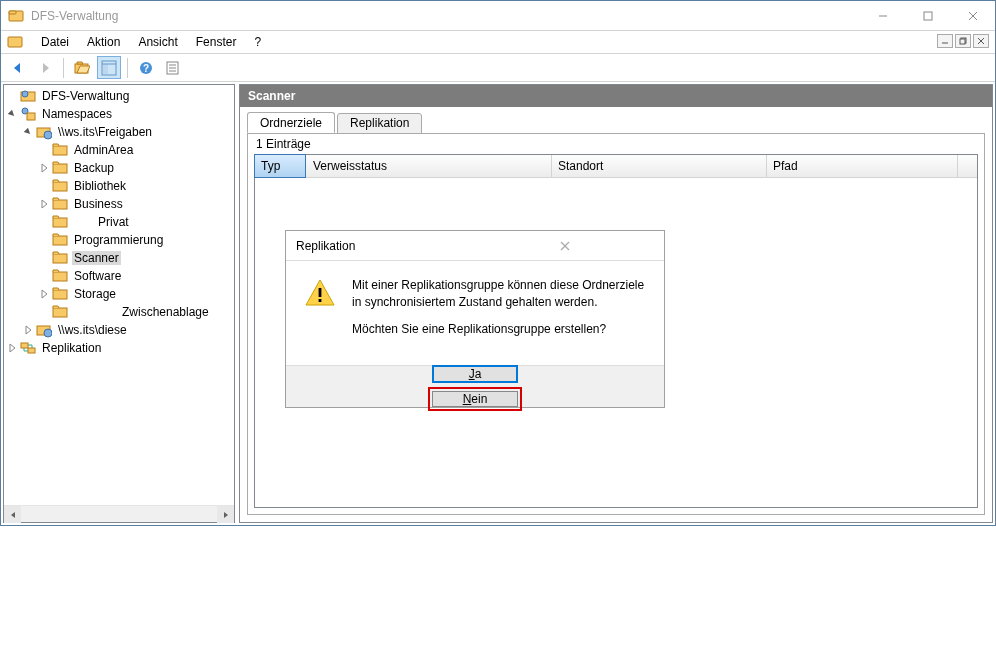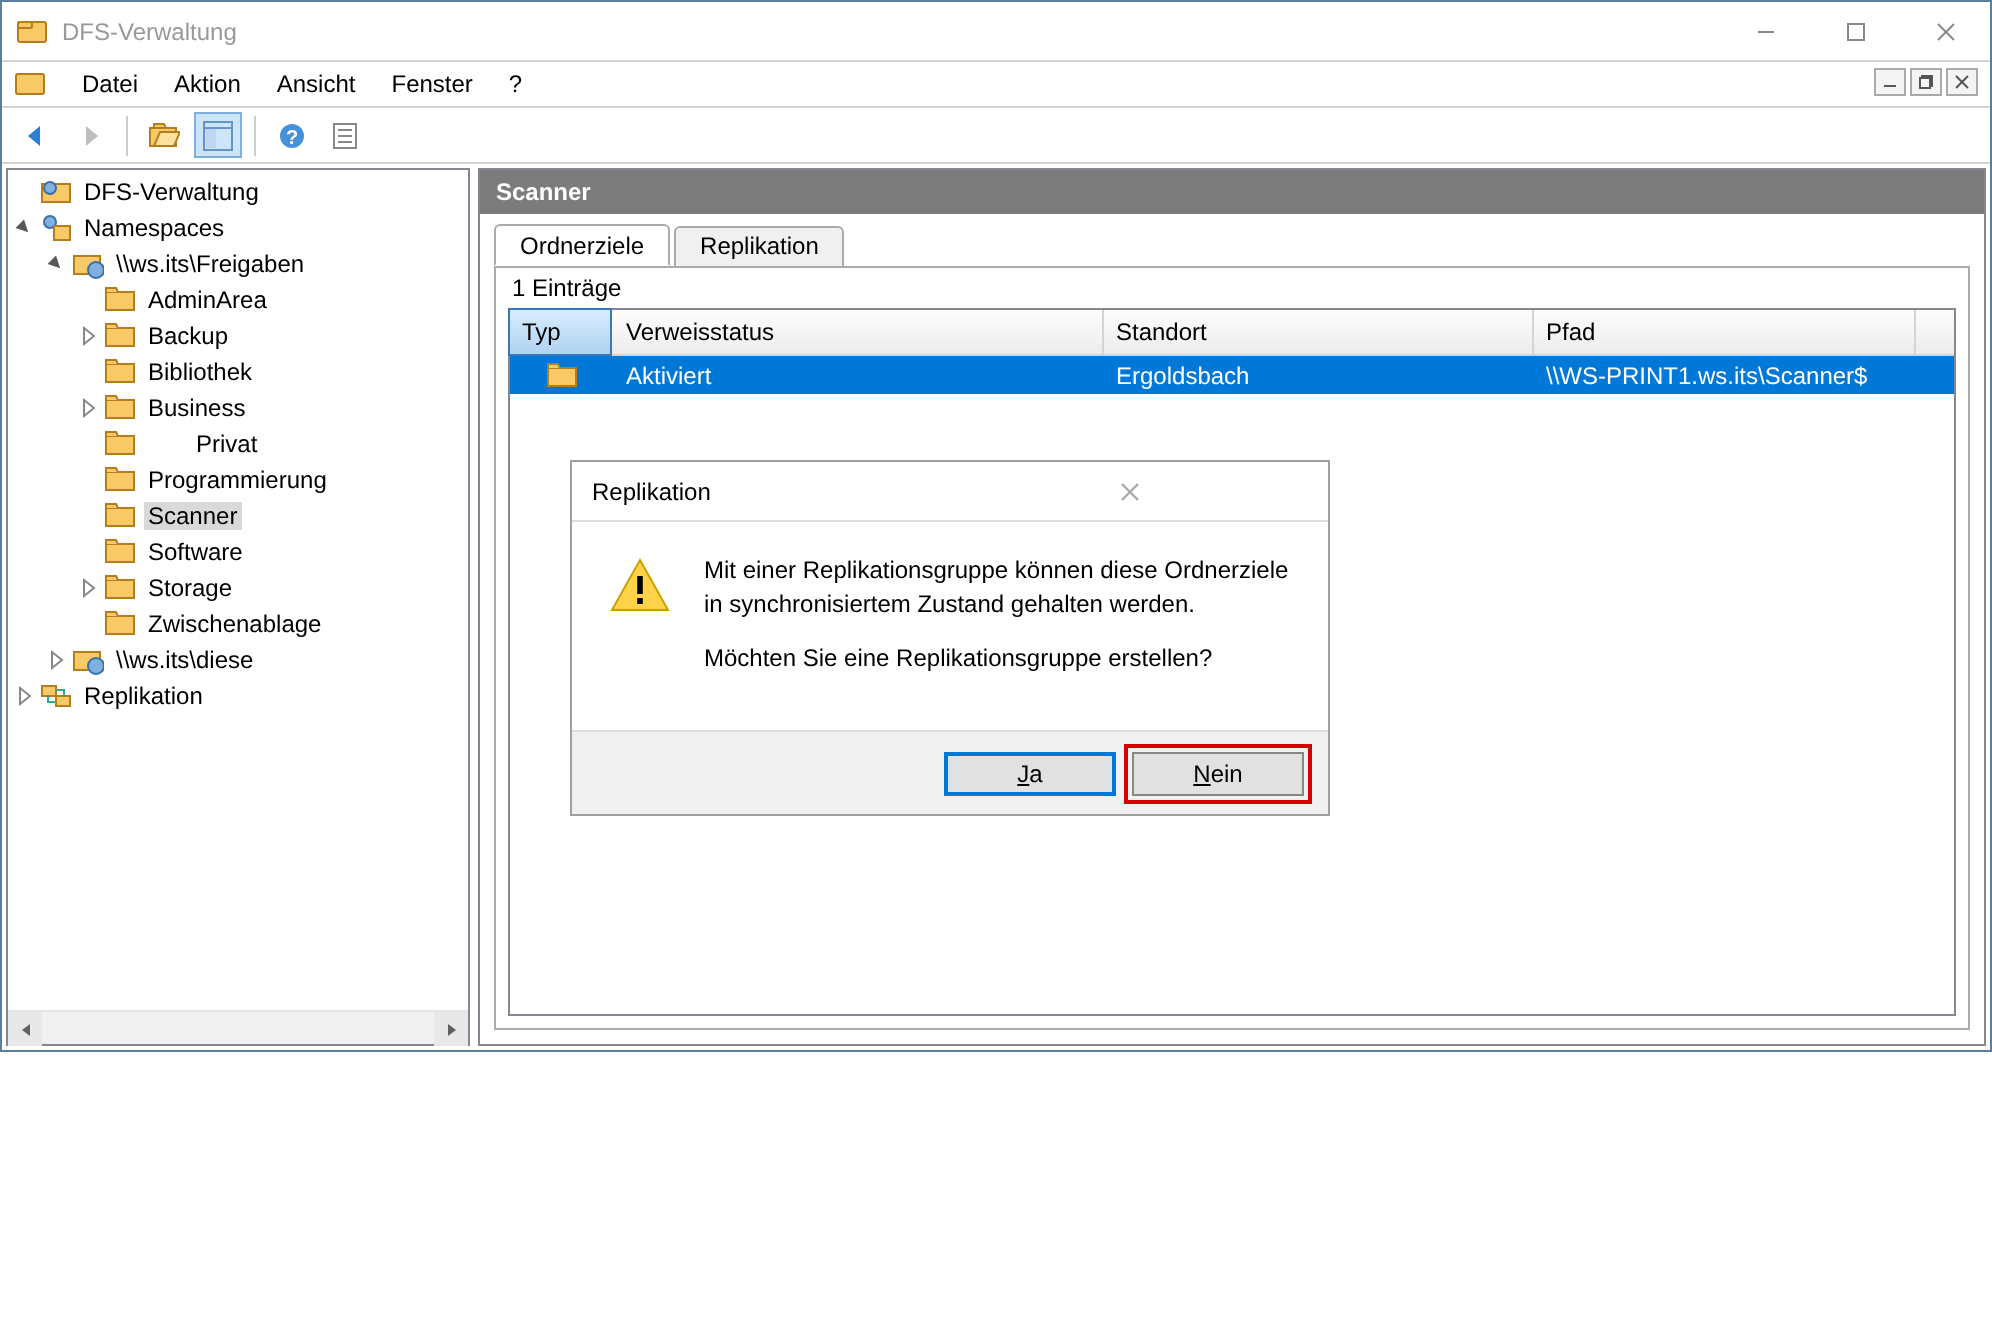--- a/index.html
+++ b/index.html
@@ -250,20 +250,21 @@
   .dlg-text p { margin: 0 0 10px 0; }
   .dlg-buttons {
     background: #f0f0f0;
     border-top: 1px solid #ddd;
     height: 42px;
     display: flex;
     align-items: center;
     justify-content: flex-end;
     padding: 0 12px;
     gap: 8px;
+    flex-direction: column;
   }
   .dlg-btn {
     width: 86px; height: 22px;
     border: 1px solid #878787;
     background: #e1e1e1;
     display: flex; align-items: center; justify-content: center;
     font-size: 12px;
   }
   .dlg-btn.ja {
     border: 2px solid #0078d7;
@@ -493,21 +494,21 @@
               <svg width="10" height="10">
                 <path d="M3 1 L8 5 L3 9 Z" fill="none" stroke="#888"></path>
               </svg>
             </span>
           <span class="ic"><svg width="16" height="16">
                 <rect x="1" y="4" width="14" height="9" fill="#f7c967" stroke="#b87d1b"></rect>
                 <path d="M1 4 L1 2 L6 2 L7 4" fill="#f7c967" stroke="#b87d1b"></path>
               </svg></span>
           <span class="tree-label">Storage</span>
         </div>
-        <div class="tree-row" style="padding-left:48px;">
+        <div class="tree-row" style="padding-left:48px;gap:48px;">
           <span class="ic"><svg width="16" height="16">
                 <rect x="1" y="4" width="14" height="9" fill="#f7c967" stroke="#b87d1b"></rect>
                 <path d="M1 4 L1 2 L6 2 L7 4" fill="#f7c967" stroke="#b87d1b"></path>
               </svg></span>
           <span class="tree-label">Zwischenablage</span>
         </div>
 
         <div class="tree-row" style="padding-left:16px;">
           <span class="tw">
               <svg width="10" height="10">
@@ -573,31 +574,20 @@
                 </div>
               <div class="lh-col" style="width:215px;">
                   <span>Standort</span>
                 </div>
               <div class="lh-col" style="width:190px;border-right:none;">
                   <span>Pfad</span>
                 </div>
               <div class="lh-filler"></div>
             </div>
 
-            <div class="list-row">
-              <div class="lr-cell" style="width:52px;justify-content:center;">
-                <svg width="16" height="16">
-                    <rect x="1" y="4" width="14" height="9" fill="#f7c967" stroke="#b87d1b"></rect>
-                    <path d="M1 4 L1 2 L6 2 L7 4" fill="#f7c967" stroke="#b87d1b"></path>
-                  </svg>
-              </div>
-              <div class="lr-cell" style="width:245px;">Aktiviert</div>
-              <div class="lr-cell" style="width:215px;">Ergoldsbach</div>
-              <div class="lr-cell" style="flex:1;">\\WS-PRINT1.ws.its\Scanner$</div>
-            </div>
 
             <div class="dialog">
               <div class="dlg-title">
                 <span>Replikation</span>
                 <span class="dlg-close">
                   <svg width="10" height="10">
                       <line x1="1" y1="1" x2="9" y2="9" stroke="#aaa" stroke-width="1.2"></line>
                       <line x1="9" y1="1" x2="1" y2="9" stroke="#aaa" stroke-width="1.2"></line>
                     </svg>
                 </span>

